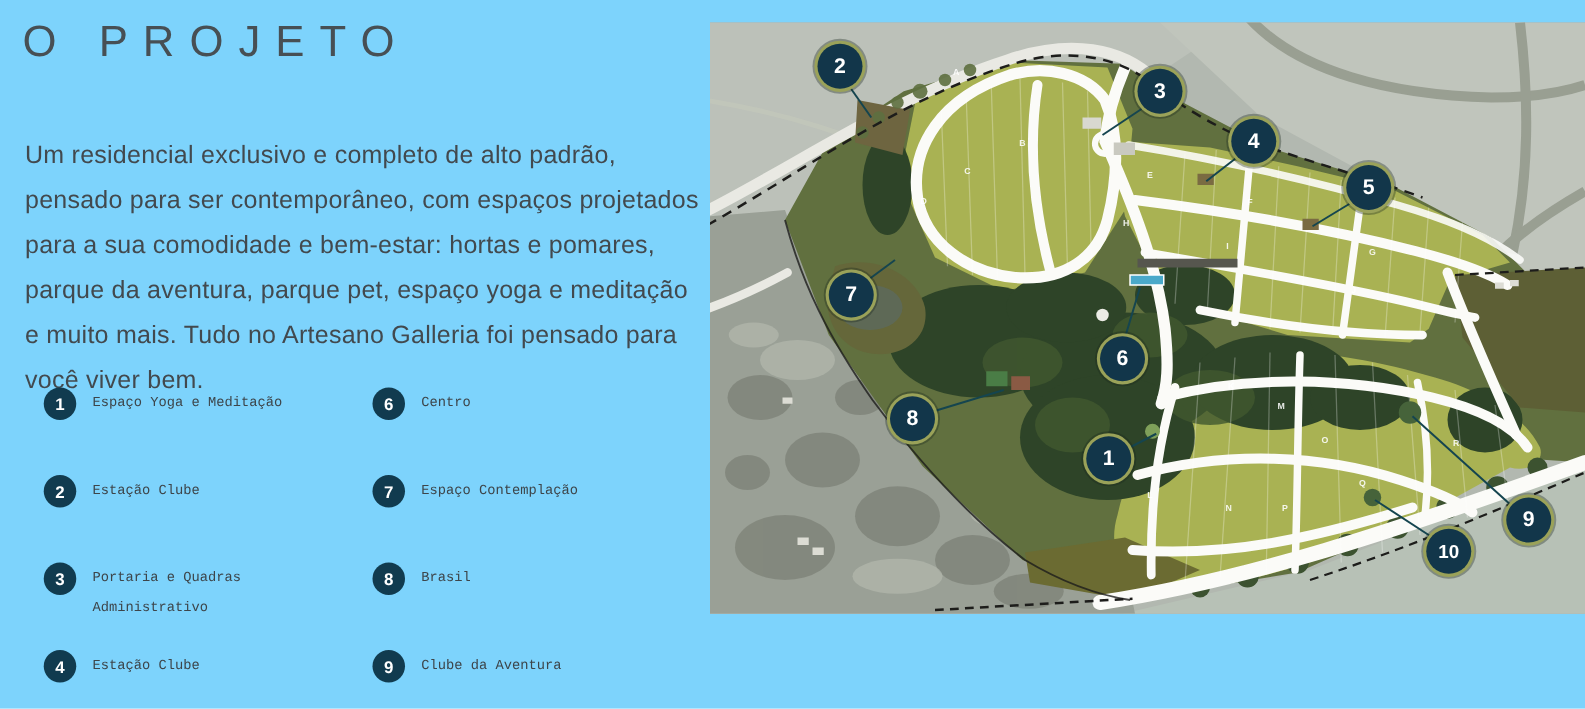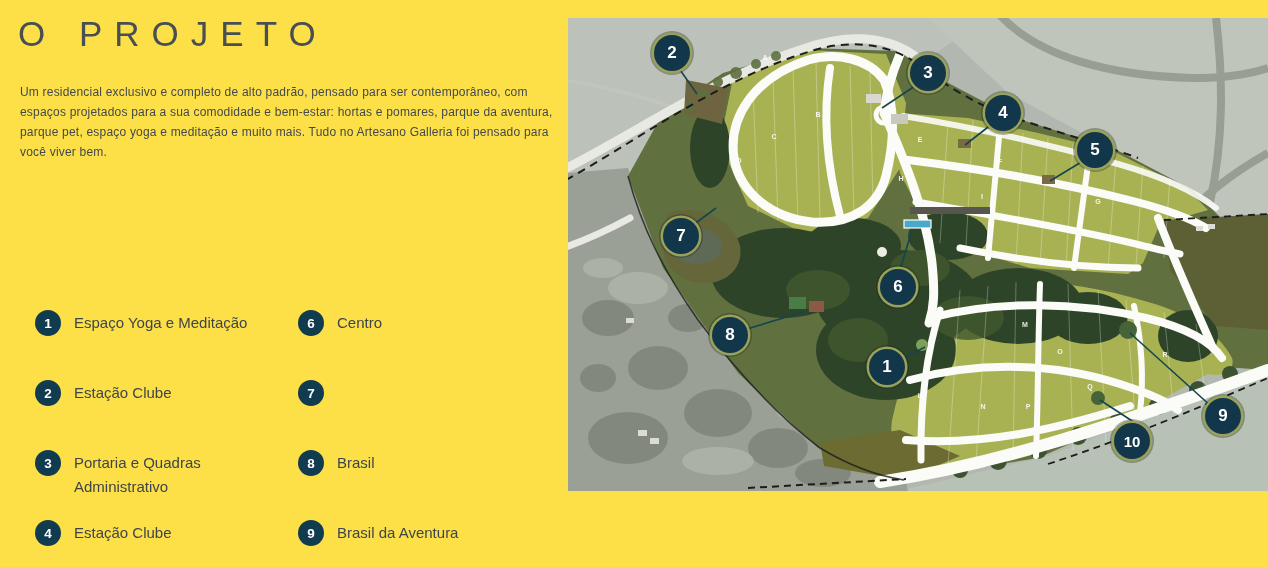--- a/index.html
+++ b/index.html
@@ -1,30 +1,30 @@
 <!DOCTYPE html>
 <html><head>
 <meta charset="utf-8">
 <style>
   * { margin:0; padding:0; box-sizing:border-box; }
   html,body { width:1268px; height:567px; background:#ffffff; overflow:hidden;
               font-family:"Liberation Sans", sans-serif; }
-  .page { position:relative; width:1268px; height:567px; background:#fde047; }
+  .page { position:relative; width:1268px; height:567px; background:#7dd3fc; }
 
   
   .title { position:absolute; left:18px; top:14px; font-size:35px; font-weight:500;
            letter-spacing:12px; color:#474f54; }
-  .intro { position:absolute; left:20px; top:82px; width:540px; font-size:12px;
-           line-height:20px; color:#42494e; letter-spacing:.2px; }
+  .intro { position:absolute; left:20px; top:106px; width:540px; font-size:20px;
+           line-height:36px; color:#42494e; letter-spacing:.2px; }
 
   .legend-item { position:absolute; display:flex; align-items:flex-start; gap:13px; }
   .badge { flex:0 0 auto; width:26px; height:26px; border-radius:50%;
            background:#113b4f; color:#fff; font-size:13.5px; font-weight:bold;
            display:flex; align-items:center; justify-content:center; }
-  .legend-label { font-size:15px; color:#3d454a; line-height:24px; padding-top:1px; }
+  .legend-label { font-size:11px; color:#3d454a; line-height:24px; padding-top:1px;font-family:Liberation Mono, monospace; }
   .c1 { left:35px; }
   .c2 { left:298px; }
   .r1 { top:310px; } .r2 { top:380px; } .r3 { top:450px; } .r4 { top:520px; }
   .c1 .legend-label { max-width:215px; }
 
   
   .map { position:absolute; left:568px; top:18px; width:700px; height:473px;
          background:#b2b8b0; }
   .map svg { position:absolute; left:0; top:0; width:700px; height:473px; display:block; }
 
@@ -63,28 +63,29 @@
     <span class="badge">4</span>
     <span class="legend-label">Estação Clube</span>
   </div>
 
   <div class="legend-item c2 r1">
     <span class="badge">6</span>
     <span class="legend-label">Centro</span>
   </div>
   <div class="legend-item c2 r2">
     <span class="badge">7</span>
+    <span class="legend-label">Espaço Contemplação</span>
   </div>
   <div class="legend-item c2 r3">
     <span class="badge">8</span>
     <span class="legend-label">Brasil</span>
   </div>
   <div class="legend-item c2 r4">
     <span class="badge">9</span>
-    <span class="legend-label">Brasil da Aventura</span>
+    <span class="legend-label">Clube da Aventura</span>
   </div>
 
   <div class="map">
     <svg viewBox="0 0 700 473">
 
       <rect width="700" height="473" fill="#b2b8b0"></rect>
       <polygon points="0,0 420,0 330,60 140,130 0,175" fill="#bcc1b9"></polygon>
       <polygon points="360,0 700,0 700,230 560,140 440,75" fill="#c0c5bc"></polygon>
       <polygon points="330,473 700,473 700,352 480,438" fill="#b7c1b6"></polygon>
       <polygon points="0,155 60,150 95,250 170,355 250,430 338,463 340,473 0,473" fill="#9aa096"></polygon>
@@ -294,18 +295,18 @@
       </div>
     <div class="marker" style="left:95px;top:200px">
         <span>7</span>
       </div>
     <div class="marker" style="left:144px;top:299px">
         <span>8</span>
       </div>
     <div class="marker" style="left:637px;top:380px">
         <span>9</span>
       </div>
-    <div class="marker small" style="left:546px;top:405px">
+    <div class="marker small" style="left:573px;top:405px">
         <span>10</span>
       </div>
   </div>
 
 </div>
 
 </body></html>

